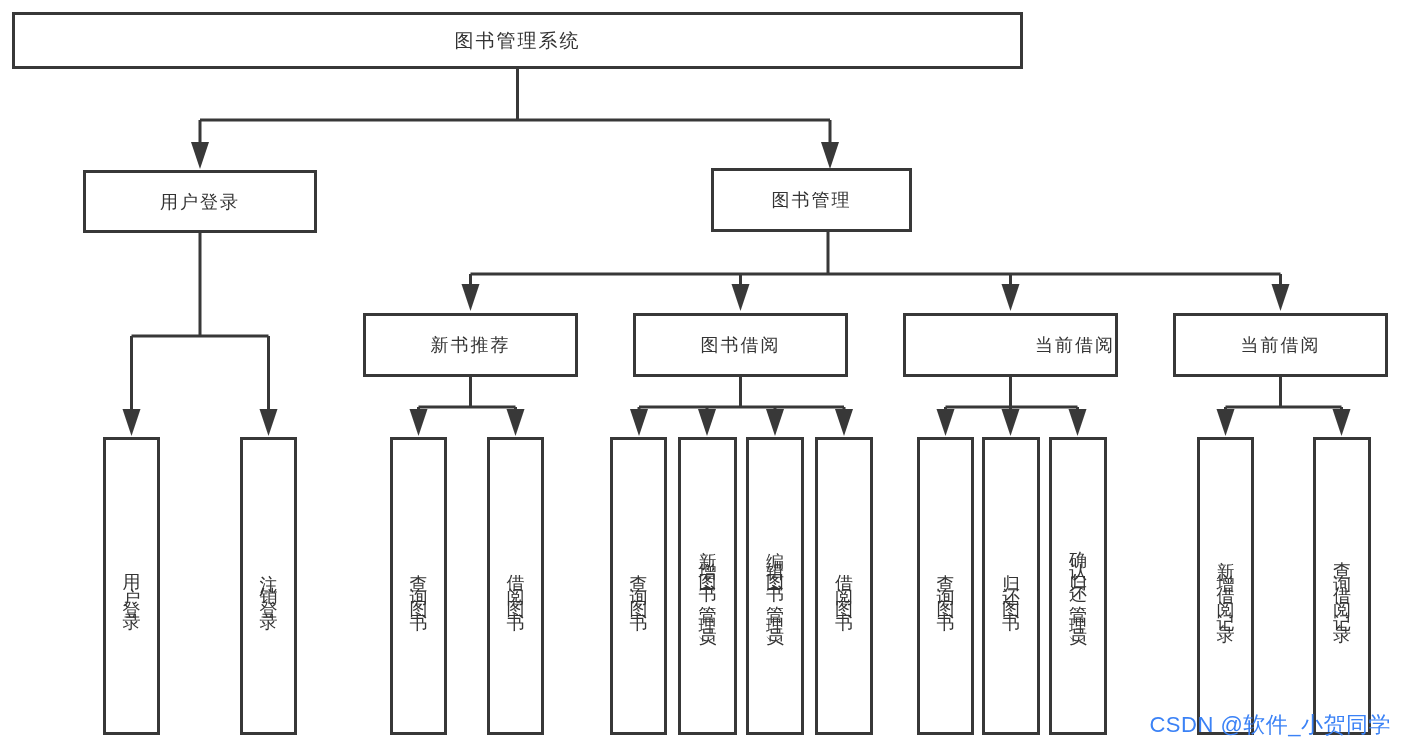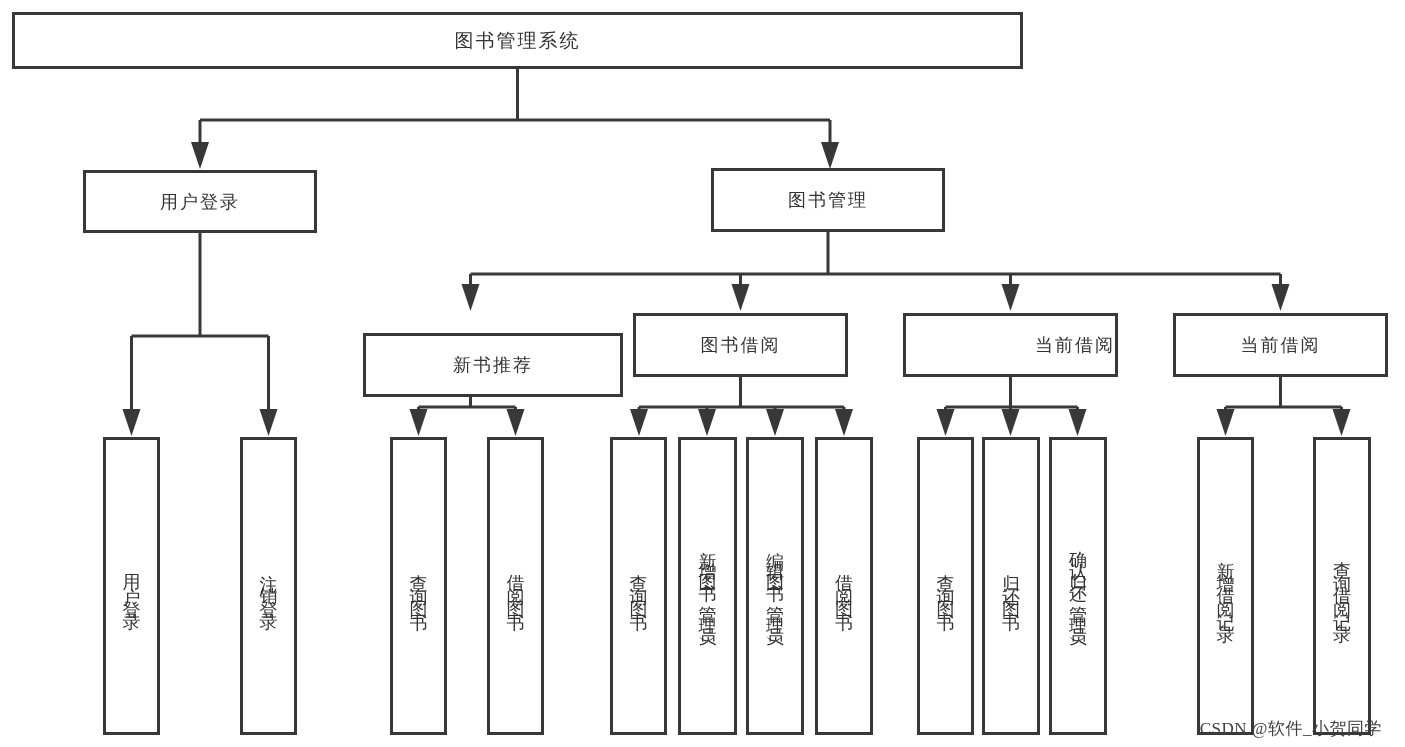--- a/index.html
+++ b/index.html
@@ -1,21 +1,21 @@
 <!DOCTYPE html>
 <html><head>
 <meta charset="utf-8">
 <style>
   html, body { margin: 0; padding: 0; background: #ffffff; }
   .canvas {
     position: relative;
     width: 1405px;
     height: 747px;
     background: #ffffff;
-    font-family: Liberation Serif, serif;
+    font-family: Liberation Sans, sans-serif;
     color: #333333;
     overflow: hidden;
   }
   svg.connectors {
     position: absolute;
     left: 0; top: 0;
     width: 1405px; height: 747px;
   }
   .node {
     position: absolute;
@@ -24,22 +24,22 @@
     border: 3px solid #383838;
     display: flex;
     align-items: center;
     justify-content: center;
     font-size: 18px;
     letter-spacing: 2px;
     white-space: nowrap;
   }
   #n-root   { left: 12px;  top: 12px;  width: 1011px; height: 57px; font-size: 19px; }
   #n-login  { left: 83px;  top: 170px; width: 234px;  height: 63px; }
-  #n-mgmt   { left: 711px; top: 168px; width: 234px;  height: 64px; }
-  #n-newbook{ left: 363px; top: 313px; width: 260px;  height: 64px; margin-top: 20px; }
+  #n-mgmt   { left: 711px; top: 168px; width: 201px;  height: 64px; }
+  #n-newbook{ left: 363px; top: 313px; width: 215px;  height: 64px; }
   #n-borrow { left: 633px; top: 313px; width: 215px;  height: 64px; align-items: center; }
   #n-current{ left: 903px; top: 313px; width: 215px;  height: 64px; justify-content: flex-end; }
   #n-records{ left: 1173px;top: 313px; width: 215px;  height: 64px; }
 
   .leaf {
     position: absolute;
     top: 437px;
     height: 298px;
     width: 57px;
     box-sizing: border-box;
@@ -68,24 +68,24 @@
   #l-7  { left: 746px; width: 58px; }
   #l-8  { left: 815px; width: 58px; }
   #l-9  { left: 917px; }
   #l-10 { left: 982px; width: 58px; }
   #l-11 { left: 1049px; width: 58px; }
   #l-12 { left: 1197px; }
   #l-13 { left: 1313px; width: 58px; }
 
   .watermark {
     position: absolute;
-    right: 23px;
+    right: 14px;
     bottom: 7px;
-    font-size: 17px;
-    color: #404040;
+    font-size: 22px;
+    color: #3b82f6;
     letter-spacing: 0.5px;
     white-space: nowrap;
   }
 </style>
 </head>
 <body>
 
 <div class="canvas">
 
   <svg class="connectors" viewBox="0 0 1405 747" xmlns="http://www.w3.org/2000/svg">

